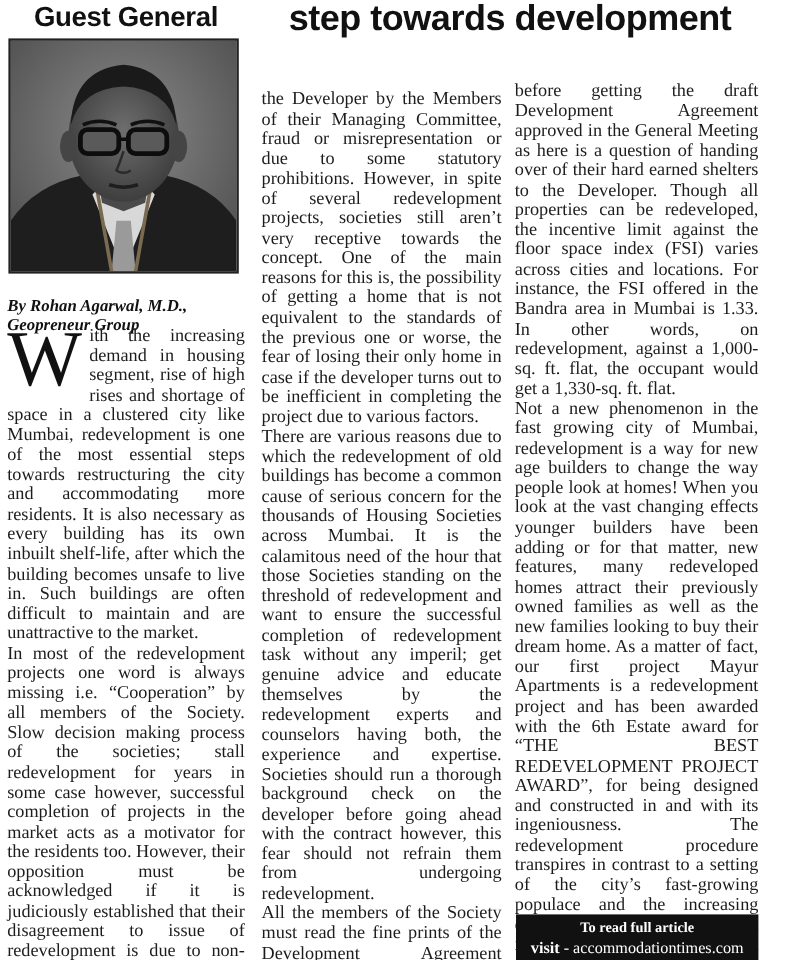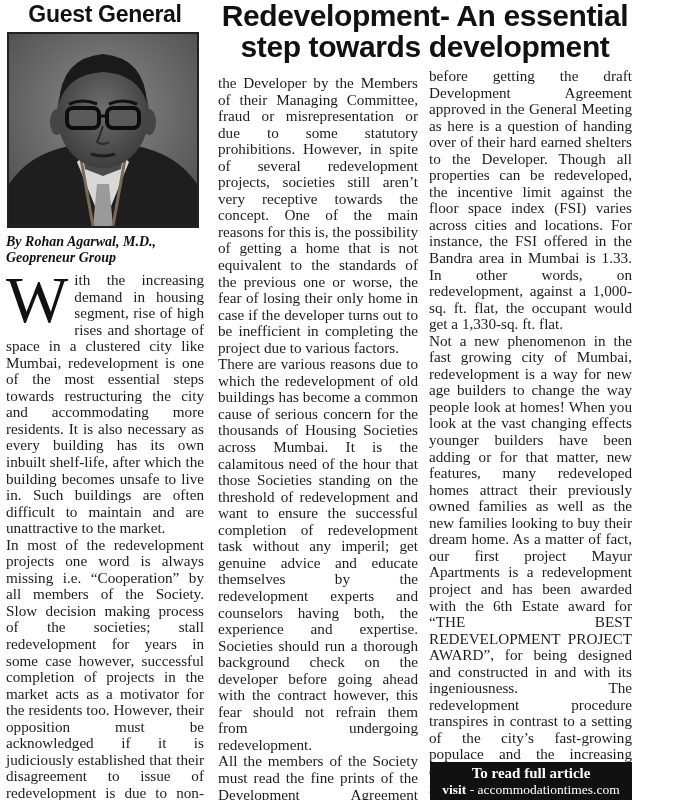--- a/index.html
+++ b/index.html
@@ -20,52 +20,51 @@
     color: #111; margin: 0;
   }
   .headline span { display: block; }
   .photo {
     position: absolute; left: 7px; top: 32px; width: 192px; height: 196px;
     border: 2px solid #222; box-sizing: border-box; overflow: hidden;
     background: radial-gradient(ellipse at 50% 40%, #7a7a7a 0%, #5e5e5e 55%, #4a4a4a 100%);
   }
   .photo svg { display: block; width: 100%; height: 100%; }
   .byline {
-    position: absolute; left: 6px; top: 234px; width: 200px;
+    position: absolute; left: 6px; top: 248px; width: 200px;
     font-weight: bold; font-style: italic; font-size: 14px; line-height: 16px;
     color: #111;
   }
   .col {
     position: absolute; font-size: 15.2px; line-height: 16.55px;
     text-align: justify; color: #1c1c1c;
   }
   .col p { margin: 0; text-indent: 0; }
   .col-left { left: 6px; top: 272px; width: 198px; }
   .col-mid { left: 218px; top: 75px; width: 200px; }
   .col-right { left: 429px; top: 68px; width: 203px; }
   .dropcap {
     float: left; font-size: 66px; line-height: 52px; height: 50px;
     margin: 2px 6px 0 0; font-family: "Liberation Serif", serif; color: #111;
   }
   .cta {
     position: absolute; left: 430px; top: 762px; width: 202px; height: 38px;
     background: #111; color: #fff; text-align: center;
     font-family: "Liberation Serif", serif;
   }
-  .cta-title { font-weight: bold; font-size: 15px; line-height: 18px; padding-top: 2px; display: block; }
+  .cta-title { font-weight: bold; font-size: 12px; line-height: 18px; padding-top: 2px; display: block; }
   .cta-line { font-size: 13.5px; line-height: 16px; display: block; }
   .cta-line b { font-weight: bold; margin-top: 36px; }
 </style>
 </head>
 <body>
 
 <div class="section-label">Guest General</div>
 
 <h1 class="headline">
-  <span>Redevelopment- An essential</span>
   <span>step towards development</span>
 </h1>
 
 <div class="photo" title="Portrait of Rohan Agarwal">
   <svg viewBox="0 0 188 192" preserveAspectRatio="none">
     <defs>
       <radialGradient id="bg" cx="50%" cy="40%" r="70%">
         <stop offset="0%" stop-color="#8a8a8a"></stop>
         <stop offset="100%" stop-color="#4e4e4e"></stop>
       </radialGradient>

